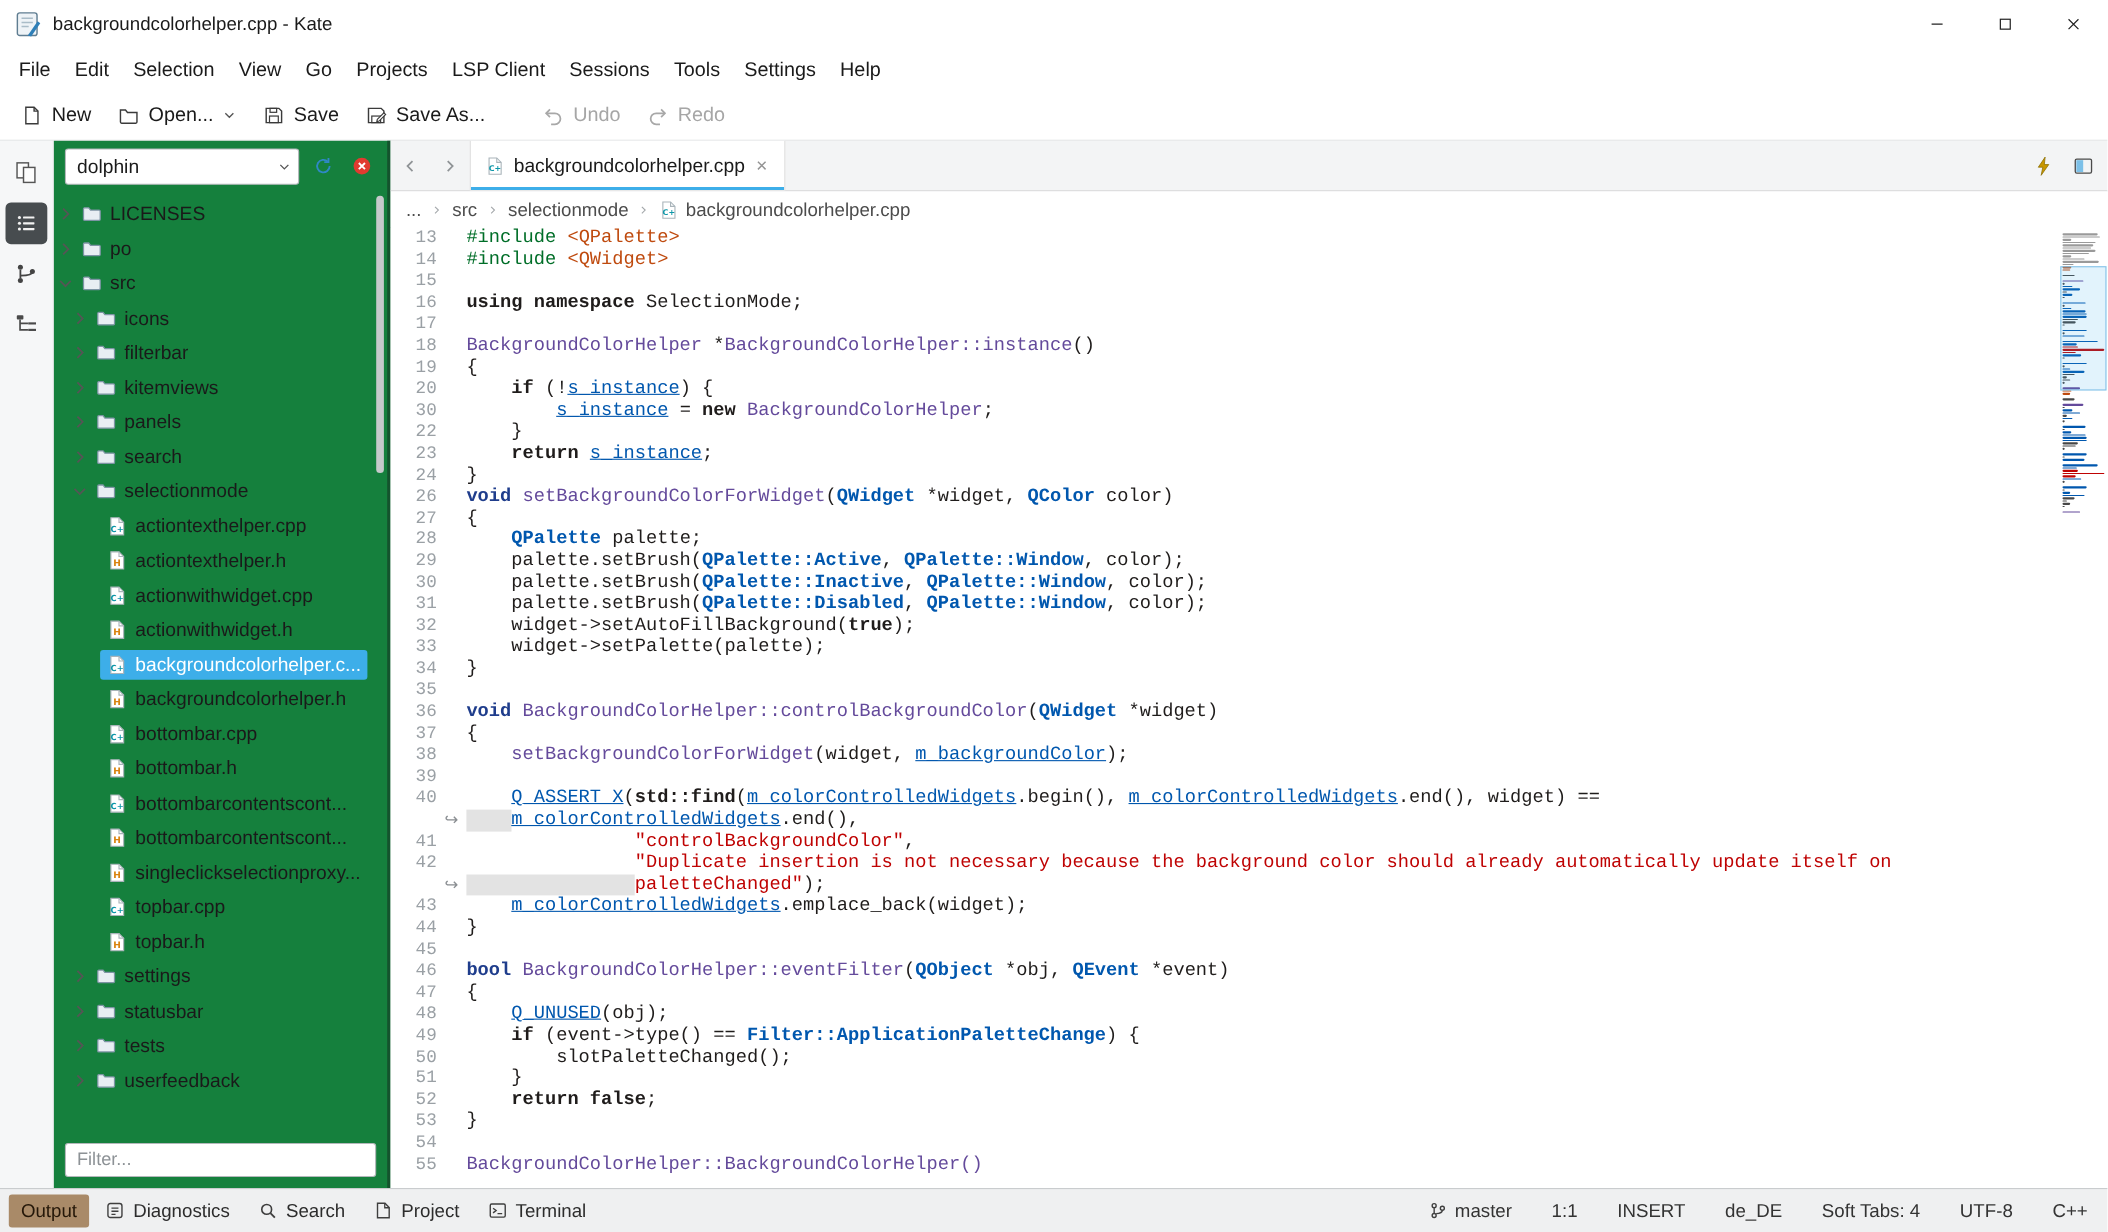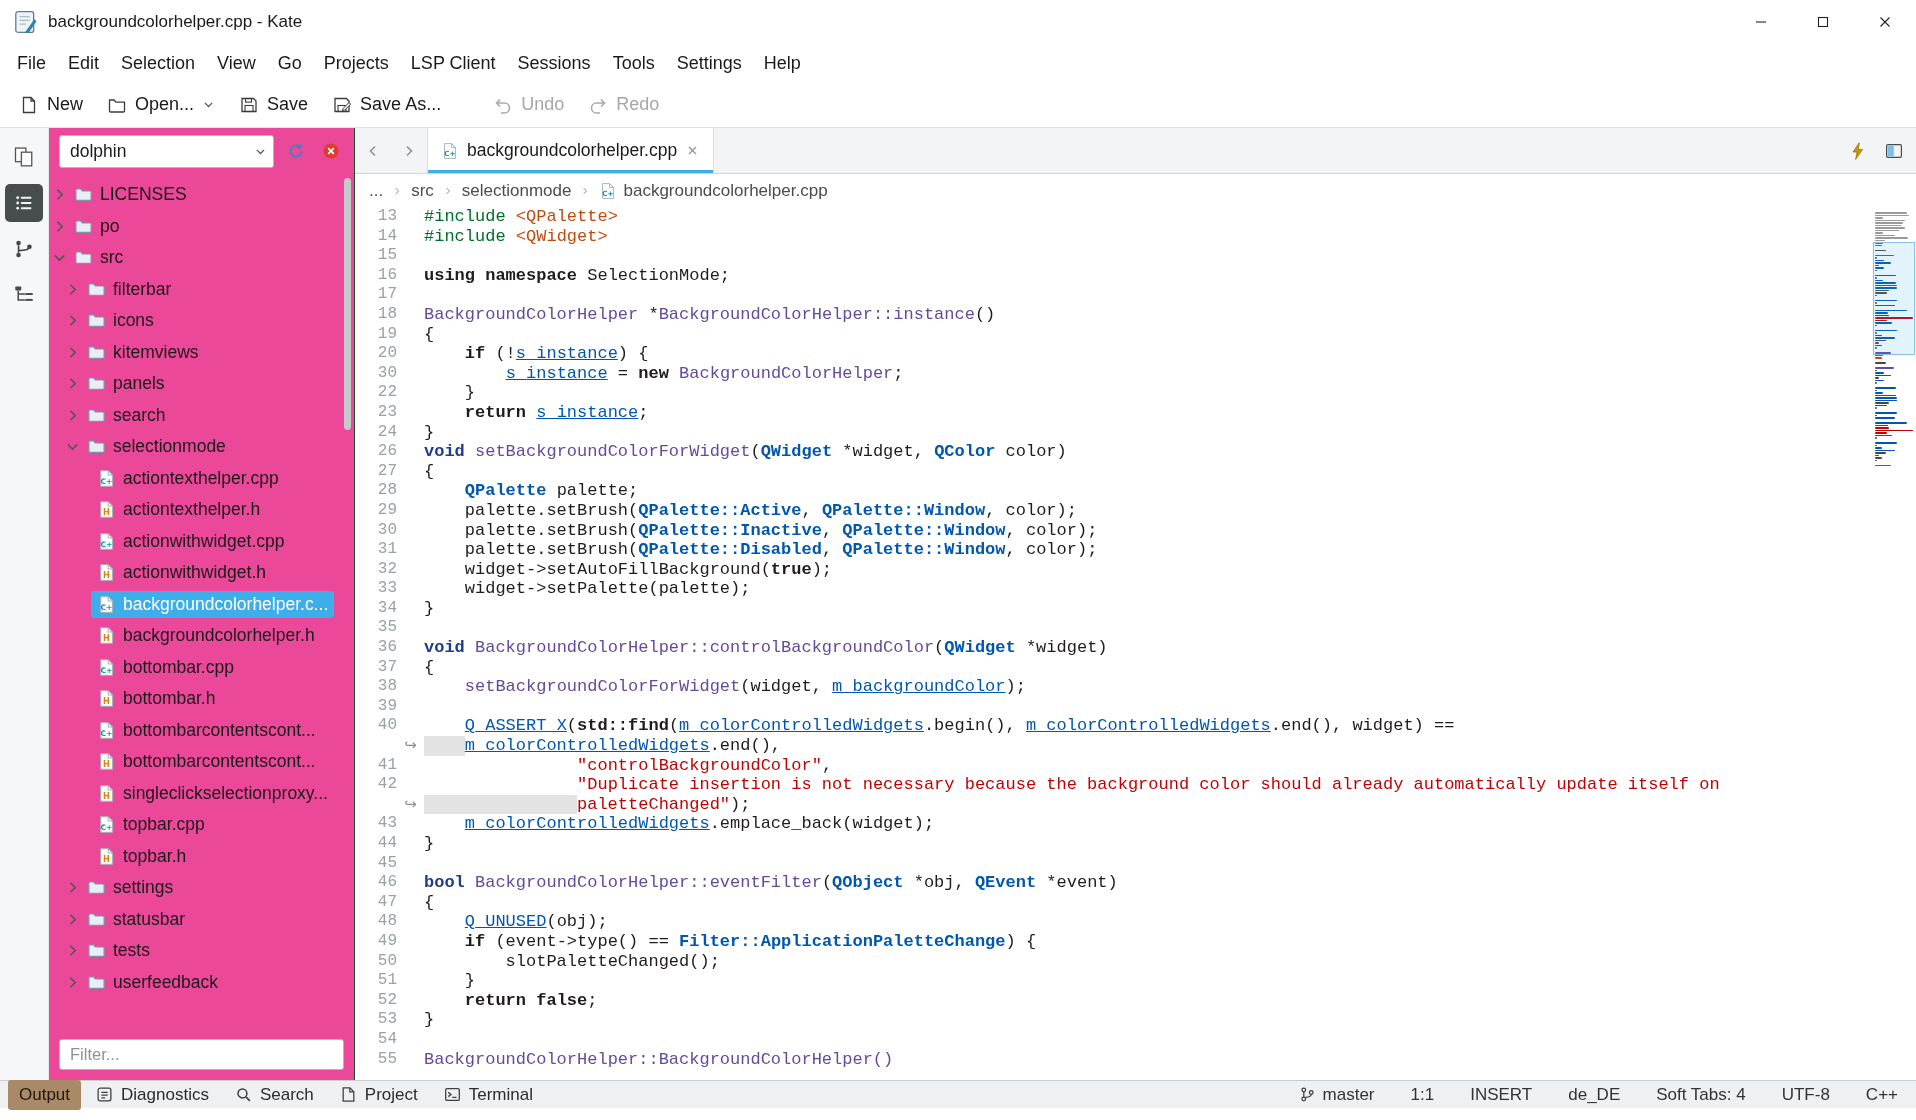--- a/index.html
+++ b/index.html
@@ -21,21 +21,21 @@
 .toolbar{height:46px;display:flex;align-items:center;padding:0 8px;border-bottom:1px solid #e2e3e4;gap:2px}
 .tb-btn{display:flex;align-items:center;gap:8px;padding:7px 11px;border-radius:4px;white-space:nowrap}
 .tb-btn.disabled{color:#a6a6a6}
 .tb-sep{width:26px;height:1px}
 
 .main{display:flex;height:952px}
 .iconstrip{width:49px;background:#f6f7f8;border-right:1px solid #e7e8e9;display:flex;flex-direction:column;align-items:center;gap:8px;padding-top:10px}
 .strip-btn{width:38px;height:38px;border-radius:5px;display:flex;align-items:center;justify-content:center}
 .strip-btn.active{background:#474c4f}
 
-.projectpanel{width:306px;background:#ec4899;border-right:1px solid #14532d;display:flex;flex-direction:column}
+.projectpanel{width:306px;background:#15803d;border-right:3px solid #14532d;display:flex;flex-direction:column}
 .panel-header{height:46px;display:flex;align-items:center;gap:9px;padding:0 10px}
 .project-combo{flex:1;height:33px;border:1px solid #b4b8bb;border-radius:3px;background:#fff;display:flex;align-items:center;gap:6px;padding:0 6px 0 10px;font-size:17.5px}
 .combo-label{flex:1}
 .icon-btn{width:26px;height:26px;display:flex;align-items:center;justify-content:center;border-radius:3px}
 
 .tree{flex:1;overflow:hidden;position:relative;padding-top:5px;font-size:17.5px}
 .tree-row{height:31.5px;display:flex;align-items:center}
 .row-inner{display:flex;align-items:center;gap:7px;padding:3px 6px;border-radius:3px;margin-right:14px;min-width:0}
 .row-inner.selected{background:var(--accent);color:#fff}
 .tree-label{white-space:nowrap;overflow:hidden}
@@ -72,21 +72,21 @@
 .sx-pp{color:var(--sx-pp)}
 .sx-im{color:var(--sx-im)}
 .sx-s{color:var(--sx-s)}
 .sx-m{color:var(--sx-m);text-decoration:underline}
 
 .minimap{position:absolute;top:0;right:0;bottom:0;width:44px;padding:5px 3px;background:#fff}
 .mm-row{height:2.5px;display:flex}
 .mm-bar{height:1.7px;border-radius:1px}
 .mm-view{position:absolute;left:1px;right:1px;top:35px;height:113px;background:rgba(61,174,233,.15);border:1px solid #84c2e8}
 
-.statusbar{height:28px;background:#eff0f1;border-top:1px solid #c9ccce;display:flex;align-items:center;padding:0 8px;font-size:17px}
+.statusbar{height:40px;background:#eff0f1;border-top:1px solid #c9ccce;display:flex;align-items:center;padding:0 8px;font-size:17px}
 .sb-left{display:flex;align-items:center;gap:4px}
 .sb-item{display:flex;align-items:center;gap:8px;padding:5px 11px;border-radius:3px;color:#2c2c2c;white-space:nowrap}
 .sb-item.active{background:var(--output-bg);color:#241708}
 .sb-right{margin-left:auto;display:flex;align-items:center;gap:36px;color:#333;padding-right:10px}
 .sb-seg{display:flex;align-items:center;gap:7px;white-space:nowrap}
 </style>
 </head>
 <body>
 
 <div class="titlebar">
@@ -324,36 +324,36 @@
               <svg viewBox="0 0 16 16">
                 <path d="M6 3.5 10.5 8 6 12.5" fill="none" stroke="#555" stroke-width="1.5"></path>
               </svg>
             </span>
             <div class="row-inner">
               <span class="icon" style="width: 19px; height: 19px;">
                 <svg viewBox="0 0 18 18">
                   <path d="M1.8 4.6c0-.5.4-.9.9-.9h3.6l1.6 2h7.4c.5 0 .9.4.9.9v7c0 .5-.4.9-.9.9H2.7c-.5 0-.9-.4-.9-.9z" fill="#e8eef3" stroke="#7d94a4" stroke-width="1.1"></path>
                 </svg>
               </span>
+              <span class="tree-label">icons</span>
+            </div>
+          </div>
+          <div class="tree-row" style="padding-left: 15px;">
+            <span class="icon" style="width: 17px; height: 17px;">
+              <svg viewBox="0 0 16 16">
+                <path d="M6 3.5 10.5 8 6 12.5" fill="none" stroke="#555" stroke-width="1.5"></path>
+              </svg>
+            </span>
+            <div class="row-inner">
+              <span class="icon" style="width: 19px; height: 19px;">
+                <svg viewBox="0 0 18 18">
+                  <path d="M1.8 4.6c0-.5.4-.9.9-.9h3.6l1.6 2h7.4c.5 0 .9.4.9.9v7c0 .5-.4.9-.9.9H2.7c-.5 0-.9-.4-.9-.9z" fill="#e8eef3" stroke="#7d94a4" stroke-width="1.1"></path>
+                </svg>
+              </span>
               <span class="tree-label">filterbar</span>
-            </div>
-          </div>
-          <div class="tree-row" style="padding-left: 15px;">
-            <span class="icon" style="width: 17px; height: 17px;">
-              <svg viewBox="0 0 16 16">
-                <path d="M6 3.5 10.5 8 6 12.5" fill="none" stroke="#555" stroke-width="1.5"></path>
-              </svg>
-            </span>
-            <div class="row-inner">
-              <span class="icon" style="width: 19px; height: 19px;">
-                <svg viewBox="0 0 18 18">
-                  <path d="M1.8 4.6c0-.5.4-.9.9-.9h3.6l1.6 2h7.4c.5 0 .9.4.9.9v7c0 .5-.4.9-.9.9H2.7c-.5 0-.9-.4-.9-.9z" fill="#e8eef3" stroke="#7d94a4" stroke-width="1.1"></path>
-                </svg>
-              </span>
-              <span class="tree-label">icons</span>
             </div>
           </div>
           <div class="tree-row" style="padding-left: 15px;">
             <span class="icon" style="width: 17px; height: 17px;">
               <svg viewBox="0 0 16 16">
                 <path d="M6 3.5 10.5 8 6 12.5" fill="none" stroke="#555" stroke-width="1.5"></path>
               </svg>
             </span>
             <div class="row-inner">
               <span class="icon" style="width: 19px; height: 19px;">

